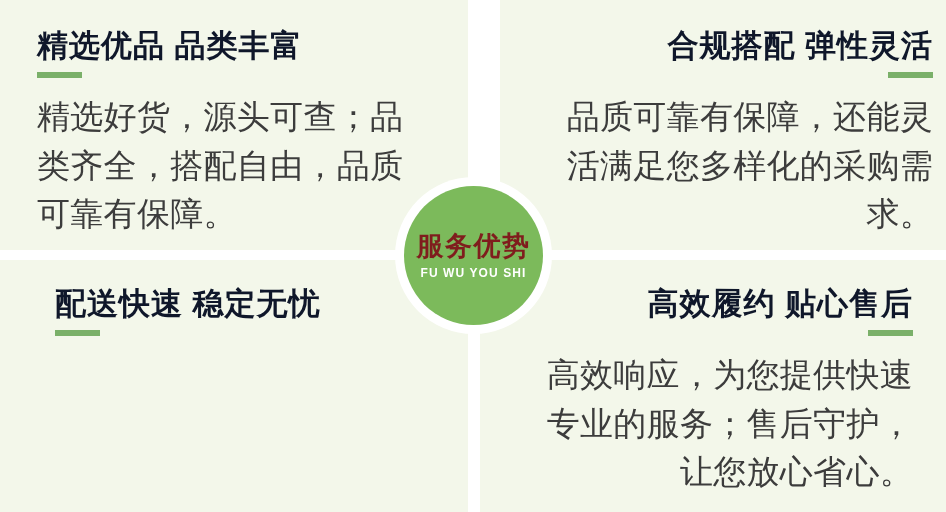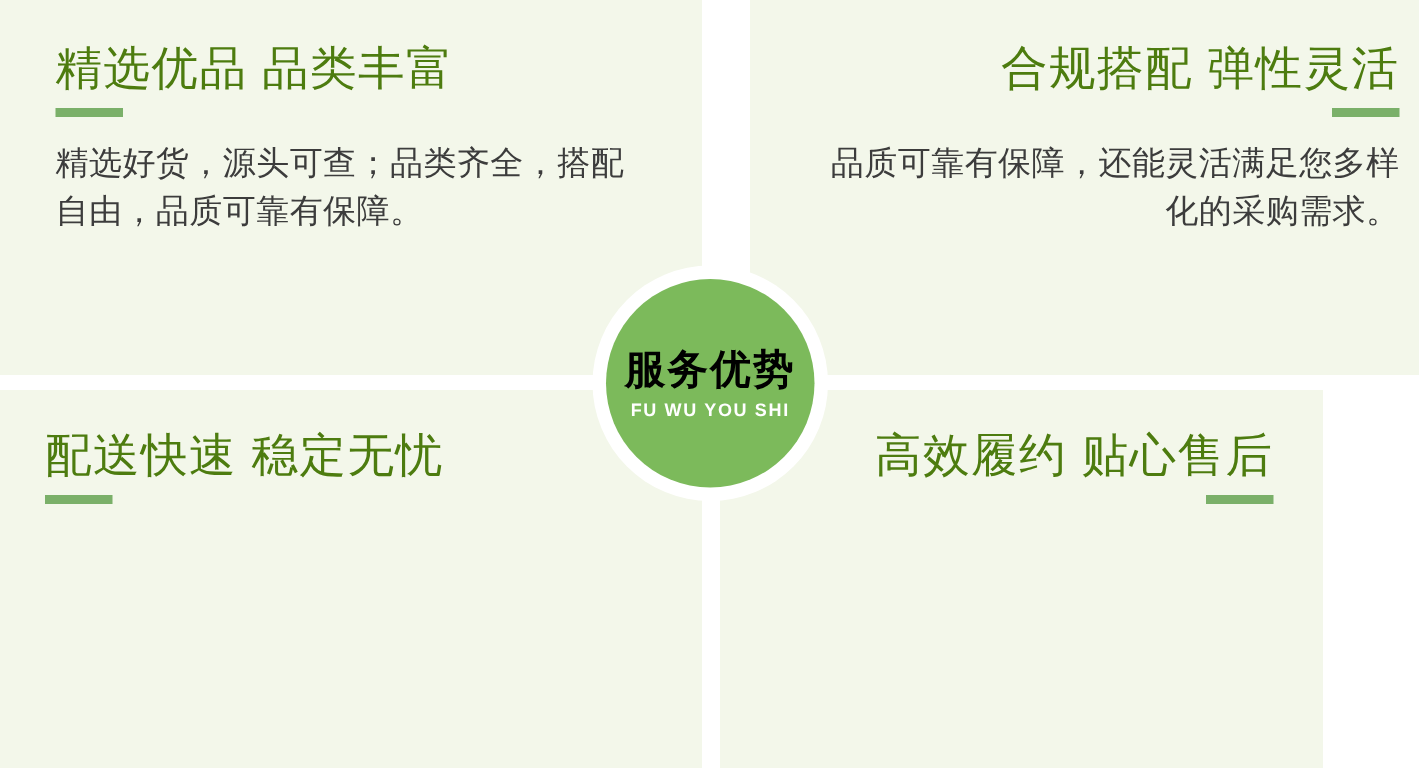--- a/index.html
+++ b/index.html
@@ -18,56 +18,56 @@
 
   
   .panel {
     position:absolute;
     background:#f3f7ea;
     overflow:hidden;
   }
   .panel.tl { left:0;   top:0;   width:468px; height:250px; }
   .panel.tr { left:500px; top:0; width:466px; height:250px; }
   .panel.bl { left:0;   top:260px; width:468px; height:252px; }
-  .panel.br { left:480px; top:260px; width:402px; height:252px; }
+  .panel.br { left:480px; top:260px; width:466px; height:252px; }
 
   
   .cell {
     position:absolute;
     left:0; right:0;
   }
   .cell.align-left  { text-align:left; }
   .cell.align-right { text-align:right; }
 
   .tl .cell { top:28px;  padding:0 40px 0 37px; }
   .tr .cell { top:28px;  padding:0 33px 0 40px; }
-  .bl .cell { top:26px;  padding:0 40px 0 30px; }
+  .bl .cell { top:26px;  padding:0 40px 0 55px; }
   .br .cell { top:26px;  padding:0 33px 0 40px; }
 
   .heading {
     font-size:31px;
-    font-weight:normal;
-    color:#4d7c0f;
+    font-weight:bold;
+    color:#0f172a;
     letter-spacing:1px;
     line-height:1.14;
     white-space:nowrap;
   }
 
   .rule {
     display:inline-block;
     width:45px;
     height:6px;
     background:#7ab069;
     margin-top:9px;
     vertical-align:top;
   }
 
   .body-text {
     margin-top:12px;
-    font-size:22px;
+    font-size:33px;
     line-height:1.46;
     color:#3c3c3c;
     letter-spacing:0.3px;
   }
 
   
   .medallion-ring {
     position:absolute;
     left:395px; top:177px;
     width:157px; height:157px;
@@ -81,21 +81,21 @@
     border-radius:50%;
     background:#7cba5b;
     display:flex;
     flex-direction:column;
     align-items:center;
     justify-content:center;
   }
   .medallion-title {
     font-size:27px;
     font-weight:bold;
-    color:#000000;
+    color:#7f1d1d;
     letter-spacing:1.5px;
     line-height:1;
   }
   .medallion-sub {
     margin-top:7px;
     font-size:12px;
     font-weight:bold;
     color:#ffffff;
     letter-spacing:1.1px;
     line-height:1;
@@ -126,20 +126,21 @@
     <div class="cell align-left">
       <div class="heading">配送快速  稳定无忧</div>
       <span class="rule"></span>
     </div>
   </div>
 
   <div class="panel br">
     <div class="cell align-right">
       <div class="heading">高效履约  贴心售后</div>
       <span class="rule"></span>
+      <div class="body-text">高效响应，为您提供快速专业的服务；售后守护，让您放心省心。</div>
     </div>
   </div>
 
   <div class="medallion-ring"></div>
   <div class="medallion">
     <div class="medallion-title">服务优势</div>
     <div class="medallion-sub">FU WU YOU SHI</div>
   </div>
 
 </div>

